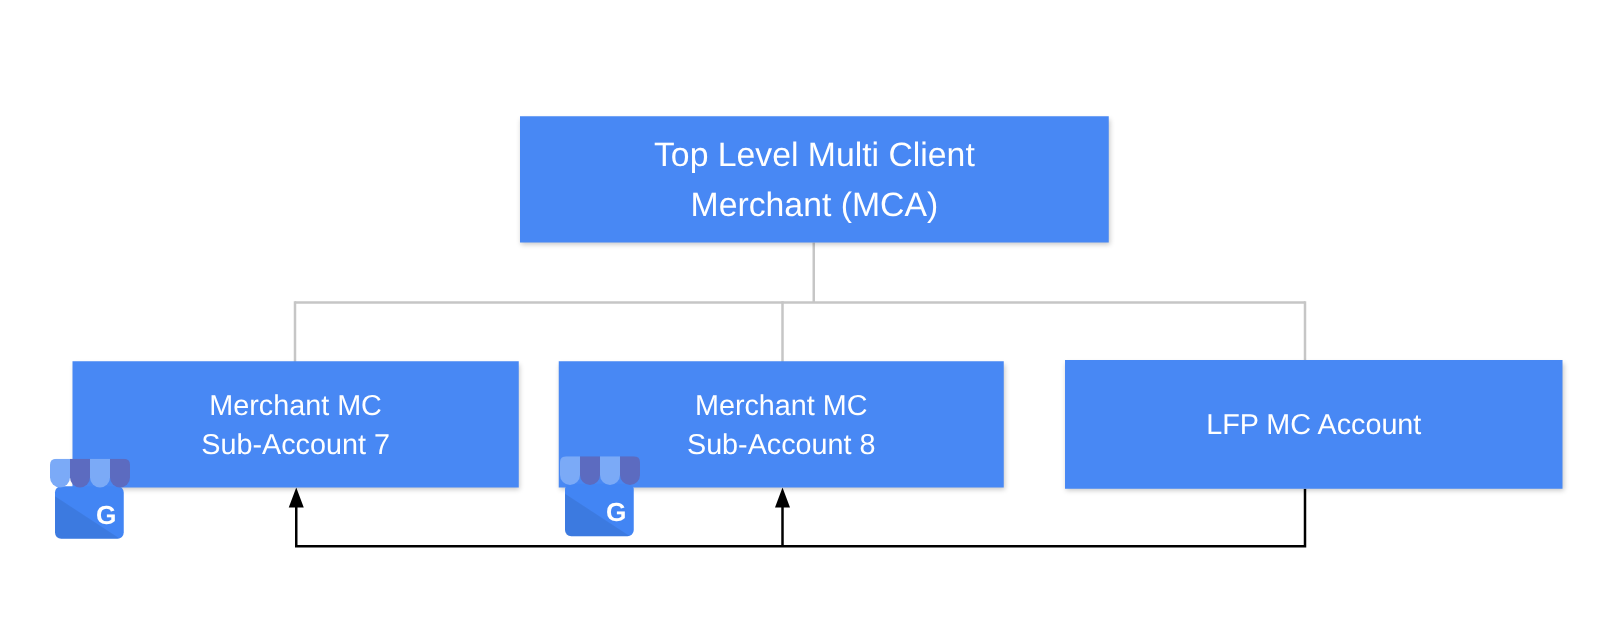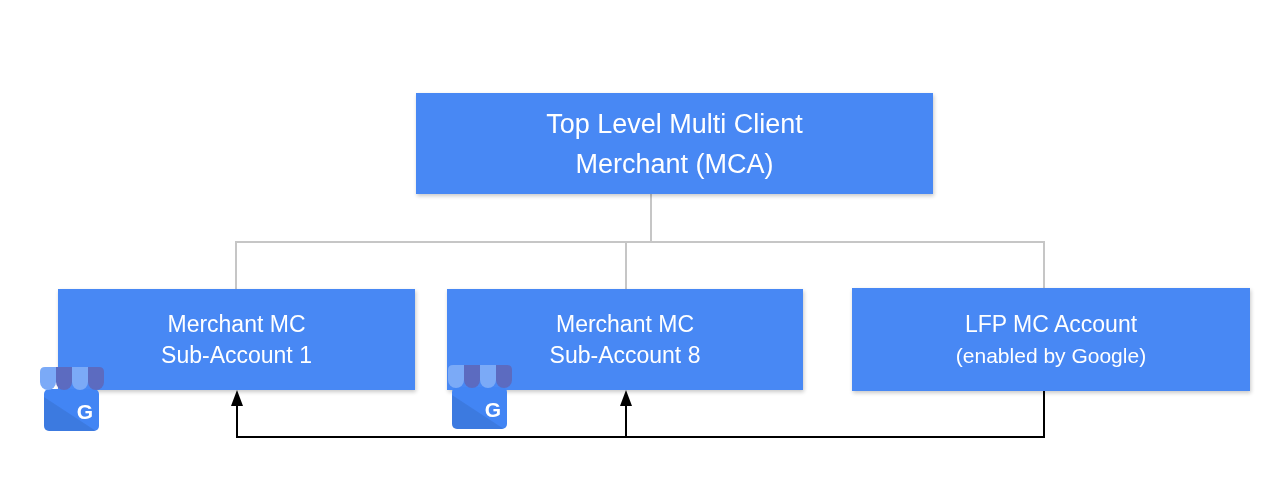--- a/index.html
+++ b/index.html
@@ -43,21 +43,21 @@
     color: var(--node-text, #ffffff);
     display: flex;
     flex-direction: column;
     align-items: center;
     justify-content: center;
     text-align: center;
     box-shadow: 1px 2px 4px rgba(0,0,0,0.22);
   }
   .node-mca {
     left: 416px; top: 93px;
-    width: 517px; height: 101px;
+    width: 471px; height: 101px;
     font-size: 27px;
     line-height: 40px;
     justify-content: center;
   }
   .node-sub1 {
     left: 58px; top: 289px;
     width: 357px; height: 101px;
     font-size: 23px;
     line-height: 31px;
   }
@@ -115,31 +115,30 @@
     <polygon class="arrow-head" points="626,390 620,406 632,406"></polygon>
   </svg>
 
   <div class="node node-mca">
     <div>Top Level Multi Client</div>
     <div>Merchant (MCA)</div>
   </div>
 
   <div class="node node-sub1">
     <div>Merchant MC</div>
-    <div>Sub-Account 1</div>
+    <div>Sub-Account 7</div>
   </div>
 
   <div class="node node-sub2">
     <div>Merchant MC</div>
     <div>Sub-Account 8</div>
   </div>
 
   <div class="node node-lfp">
     <div>LFP MC Account</div>
-    <div class="subline">(enabled by Google)</div>
   </div>
 
   <svg class="gmb-icon gmb-icon-1" viewBox="0 0 64 66">
     <rect class="icon-body" x="4" y="22" width="55" height="42" rx="5"></rect>
     <path class="icon-fold" d="M4,30 L56,64 L9,64 Q4,64 4,59 Z"></path>
     <path class="awning-light" d="M0,15 L0,5 Q0,0 5,0 L16,0 L16,15 A8,8 0 0 1 0,15 Z"></path>
     <path class="awning-dark" d="M16,0 L32,0 L32,15 A8,8 0 0 1 16,15 Z"></path>
     <path class="awning-light" d="M32,0 L48,0 L48,15 A8,8 0 0 1 32,15 Z"></path>
     <path class="awning-dark" d="M48,0 L59,0 Q64,0 64,5 L64,15 A8,8 0 0 1 48,15 Z"></path>
     <text class="icon-letter" x="45" y="52">G</text>

